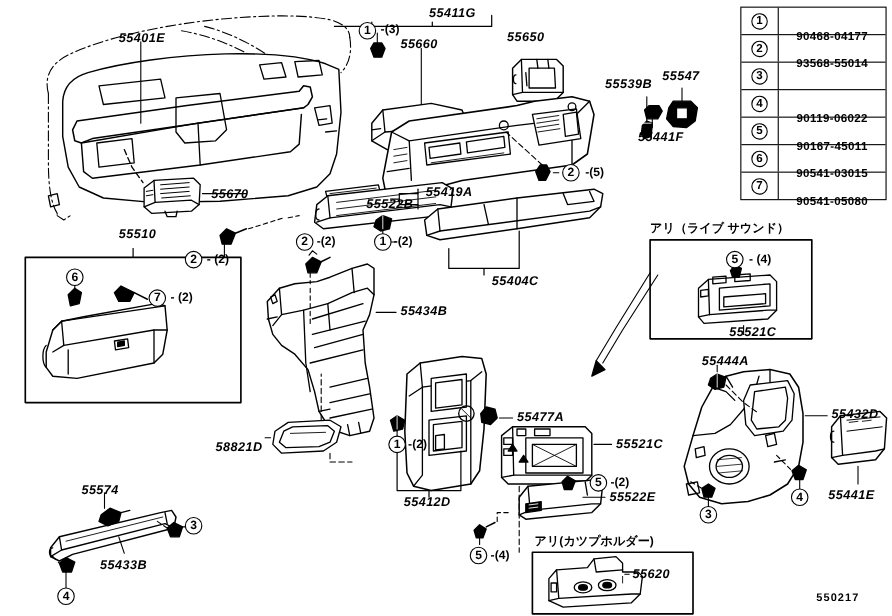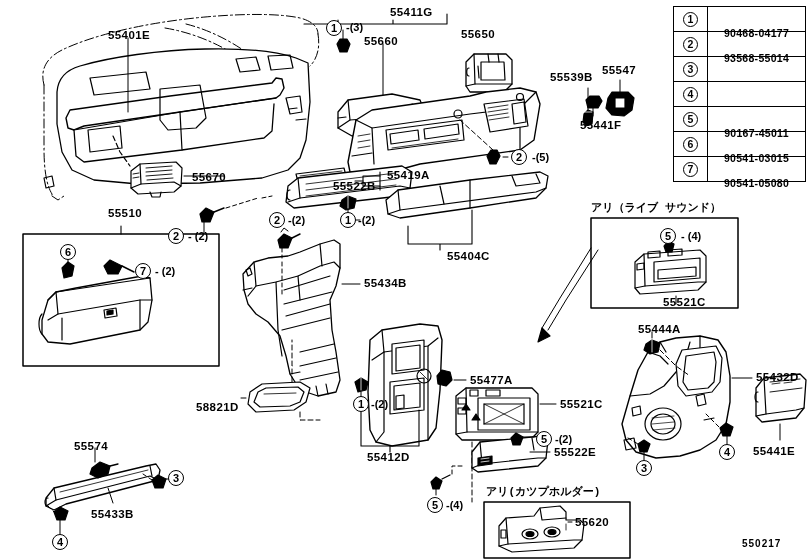--- a/index.html
+++ b/index.html
@@ -5,24 +5,24 @@
   html,body{margin:0;padding:0;background:#fff;}
   body{
     width:811px;height:560px;position:relative;overflow:hidden;
     font-family:"Liberation Sans","DejaVu Sans",sans-serif;
     color:#000;background:#fff;
   }
   #stage{position:absolute;left:0;top:0;width:811px;height:560px;}
   svg.art{position:absolute;left:0;top:0;width:811px;height:560px;overflow:visible;}
   .lbl{
     position:absolute;font-size:11.5px;font-weight:bold;letter-spacing:0.4px;
-    white-space:nowrap;line-height:1;color:#000;
+    white-space:nowrap;line-height:1;color:#000;font-style:italic;
   }
   .jp{position:absolute;font-size:11px;font-weight:bold;white-space:nowrap;
-      font-family:Liberation Mono, monospace;line-height:1;}
+      font-family:Liberation Sans, sans-serif;line-height:1;}
   .figid{position:absolute;font-size:10px;font-weight:bold;letter-spacing:1px;}
   .cnum{
     position:absolute;width:16px;height:16px;border:1.4px solid #000;border-radius:50%;
     font-size:11px;font-weight:bold;text-align:center;line-height:14px;
     background:#fff;box-sizing:border-box;
   }
   .qty{position:absolute;font-size:11px;font-weight:bold;white-space:nowrap;}
   
   #legend{position:absolute;left:673px;top:6px;width:133px;border:1.6px solid #000;
           box-sizing:border-box;background:#fff;}
@@ -422,20 +422,21 @@
     </div>
     <div class="row">
       <div class="c1">
           <span class="circ">3</span>
         </div>
     </div>
     <div class="row">
       <div class="c1">
           <span class="circ">4</span>
         </div>
+      <div class="c2">90119-06022</div>
     </div>
     <div class="row">
       <div class="c1">
           <span class="circ">5</span>
         </div>
       <div class="c2">90167-45011</div>
     </div>
     <div class="row">
       <div class="c1">
           <span class="circ">6</span>

